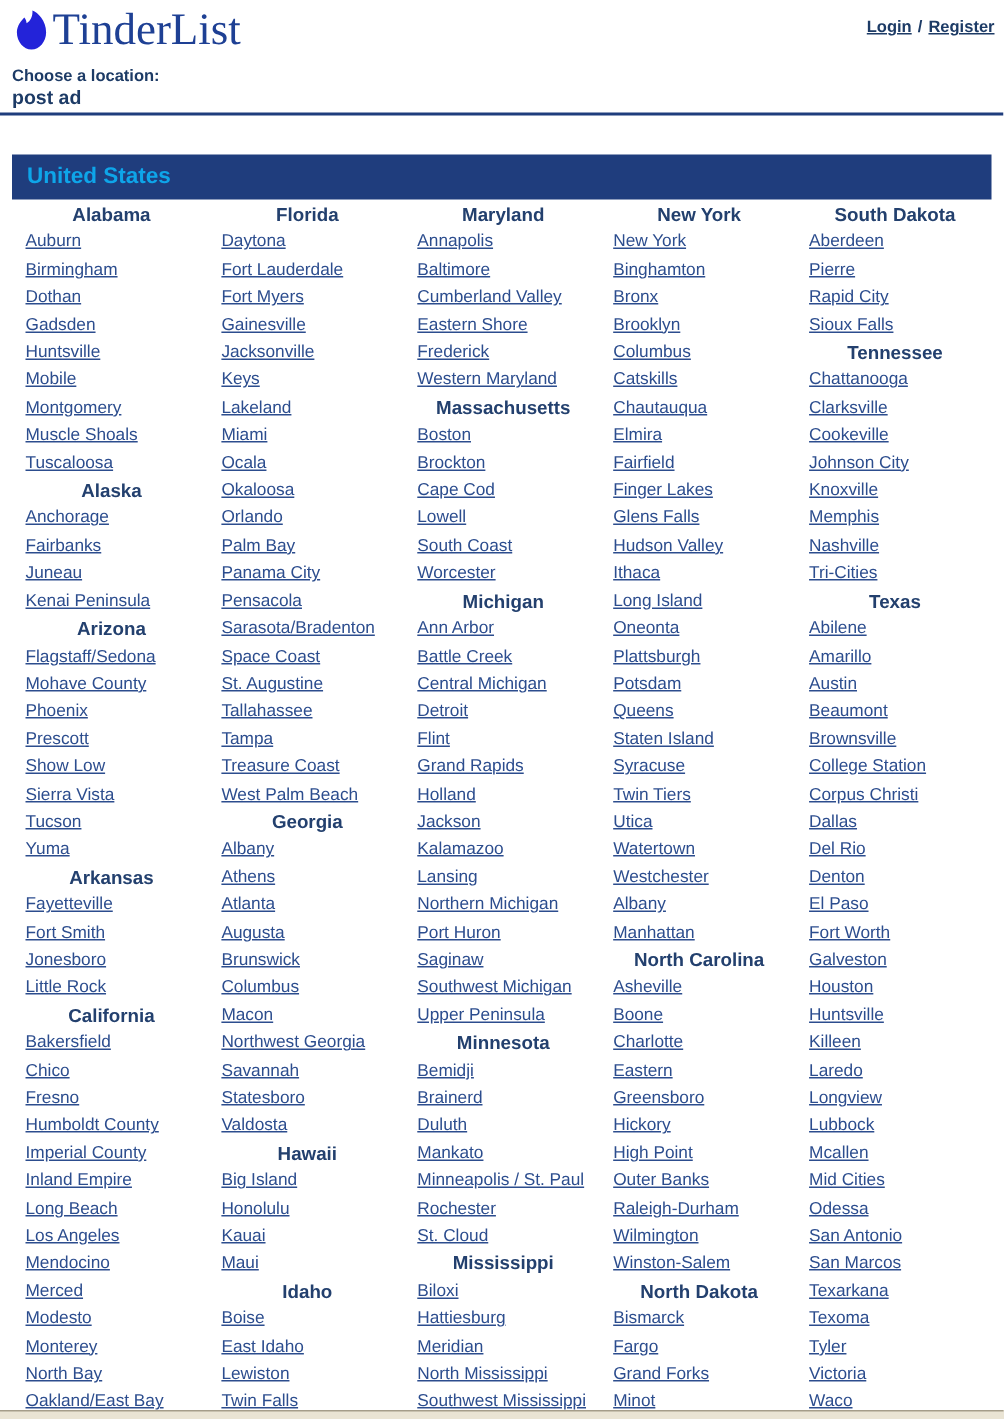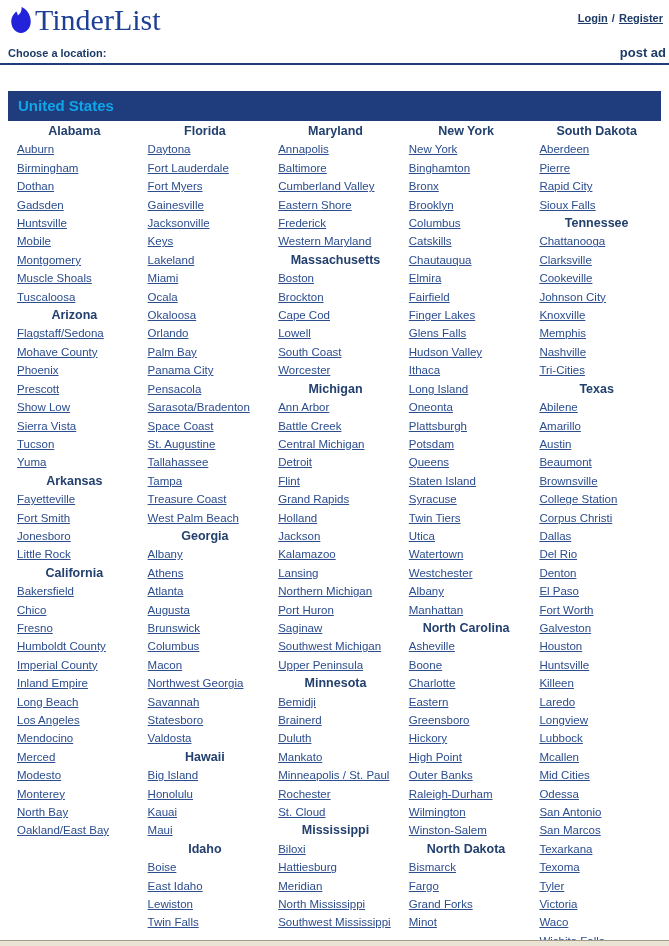--- a/index.html
+++ b/index.html
@@ -20,24 +20,25 @@
   .brand svg { width: 26px; height: 30px; margin-right: 1px; }
   .brand-name {
     font-family: "Liberation Serif", serif;
     font-size: 30px; color: #1e4094; line-height: 30px;
   }
   .auth { font-size: 11px; font-weight: bold; color: #1d3b66; padding-top: 7px; }
   .auth a { color: #1d3b66; text-decoration: underline; cursor: pointer; }
   .auth .sep { font-weight: bold; text-decoration: none; padding: 0 1px; }
   
   .toolbar {
-    display: flex; justify-content: space-between; align-items: center;
+    display: flex; justify-content: space-between; align-items: flex-start;
     padding: 0 3px 3px 8px;
     border-bottom: 2px solid #1f3d7d;
     margin-top: 1px;
+    flex-direction: column;
   }
   .choose-label { font-size: 11px; font-weight: bold; color: #1d3b66; }
   .post-ad { font-size: 13px; font-weight: bold; color: #1d3b66; cursor: pointer; }
   
   .box { margin: 26px 8px 0 8px; }
   .region-bar {
     background: #1f3d7d; color: #0ea5e9;
     font-weight: bold; font-size: 15px;
     padding: 6px 10px 7px 10px;
   }
@@ -98,20 +99,27 @@
           <div class="state-name">Alabama</div>
           <a class="city">Auburn</a>
           <a class="city">Birmingham</a>
           <a class="city">Dothan</a>
           <a class="city">Gadsden</a>
           <a class="city">Huntsville</a>
           <a class="city">Mobile</a>
           <a class="city">Montgomery</a>
           <a class="city">Muscle Shoals</a>
           <a class="city">Tuscaloosa</a>
+        </div>
+        <div class="state">
+          <div class="state-name">Alaska</div>
+          <a class="city">Anchorage</a>
+          <a class="city">Fairbanks</a>
+          <a class="city">Juneau</a>
+          <a class="city">Kenai Peninsula</a>
         </div>
         <div class="state">
           <div class="state-name">Arizona</div>
           <a class="city">Flagstaff/Sedona</a>
           <a class="city">Mohave County</a>
           <a class="city">Phoenix</a>
           <a class="city">Prescott</a>
           <a class="city">Show Low</a>
           <a class="city">Sierra Vista</a>
           <a class="city">Tucson</a>

